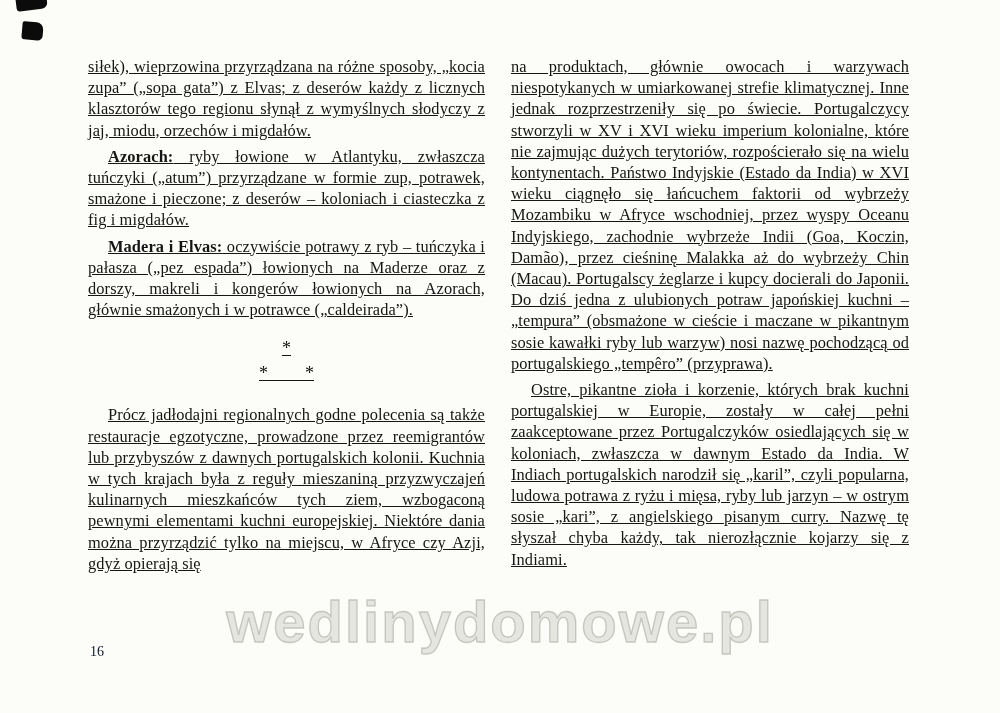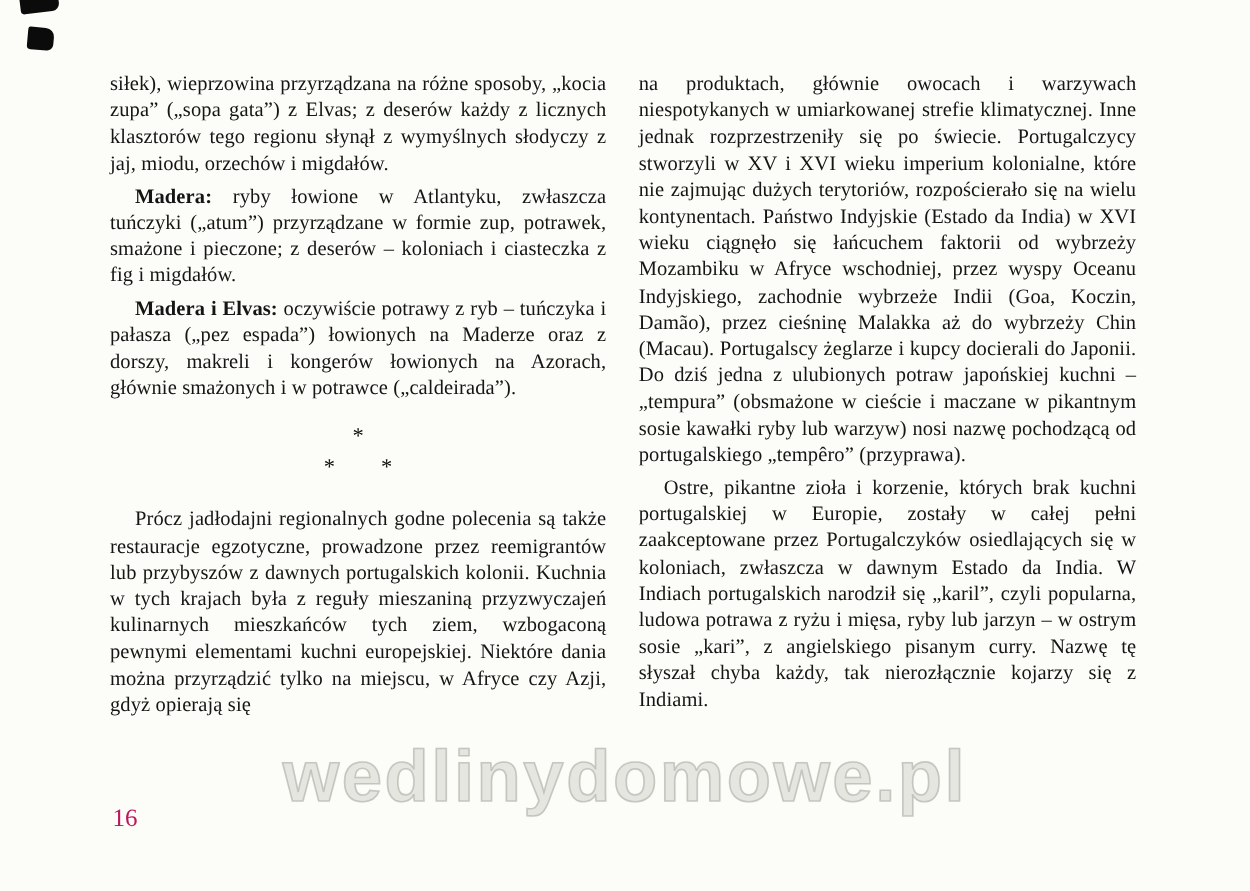--- a/index.html
+++ b/index.html
@@ -16,40 +16,41 @@
     font-family: "Liberation Serif", "DejaVu Serif", serif;
     color: #151515;
   }
   .column {
     position: absolute;
     top: 56px;
     text-align: justify;
     font-size: 16.4px;
     line-height: 21.2px;
     letter-spacing: 0.1px;
+    text-decoration: underline;
   }
   .column.left  { left: 88px;  width: 397px; }
   .column.right { left: 511px; width: 398px; }
   .para { margin: 0; }
   .para + .para { margin-top: 5px; }
   .para.indent { text-indent: 20px; }
   .lead { font-weight: bold; }
   .separator {
     margin: 16px 0 18px 0;
     text-align: center;
     font-size: 18px;
     line-height: 25px;
     color: #111;
   }
   .page-number {
     position: absolute;
     left: 90px;
     top: 644px;
-    font-size: 20px;
-    color: #be185d;
+    font-size: 14px;
+    color: #0f172a;
   }
   .watermark {
     position: absolute;
     left: 50%;
     top: 588px;
     transform: translateX(-50%);
     font-family: "Liberation Sans", "DejaVu Sans", sans-serif;
     font-weight: 700;
     font-size: 58px;
     letter-spacing: 2px;
@@ -80,21 +81,21 @@
 <body>
 
 <div class="page">
 
   <div class="scan-mark mark-1"></div>
   <div class="scan-mark mark-2"></div>
 
   <div class="column left">
     <p class="para"><span class="lead"></span><span>siłek), wieprzowina przyrządzana na różne sposoby, „kocia zupa” („sopa gata”) z Elvas; z deserów każdy z licznych klasztorów tego regionu słynął z wymyślnych słodyczy z jaj, miodu, orzechów i migdałów.</span></p>
 
-    <p class="para indent"><span class="lead">Madera:</span><span> ryby łowione w Atlantyku, zwłaszcza tuńczyki („atum”) przyrządzane w formie zup, potrawek, smażone i pieczone; z deserów – koloniach i ciasteczka z fig i migdałów.</span></p>
+    <p class="para indent"><span class="lead">Azorach:</span><span> ryby łowione w Atlantyku, zwłaszcza tuńczyki („atum”) przyrządzane w formie zup, potrawek, smażone i pieczone; z deserów – koloniach i ciasteczka z fig i migdałów.</span></p>
 
     <p class="para indent"><span class="lead">Madera i Elvas:</span><span> oczywiście potrawy z ryb – tuńczyka i pałasza („pez espada”) łowionych na Maderze oraz z dorszy, makreli i kongerów łowionych na Azorach, głównie smażonych i w potrawce („caldeirada”).</span></p>
 
     <div class="separator">
       <div>*</div>
       <div>*&nbsp;&nbsp;&nbsp;&nbsp;&nbsp;&nbsp;&nbsp;&nbsp;*</div>
     </div>
 
     <p class="para indent"><span class="lead"></span><span>Prócz jadłodajni regionalnych godne polecenia są także restauracje egzotyczne, prowadzone przez reemigrantów lub przybyszów z dawnych portugalskich kolonii. Kuchnia w tych krajach była z reguły mieszaniną przyzwyczajeń kulinarnych mieszkańców tych ziem, wzbogaconą pewnymi elementami kuchni europejskiej. Niektóre dania można przyrządzić tylko na miejscu, w Afryce czy Azji, gdyż opierają się</span></p>
   </div>

